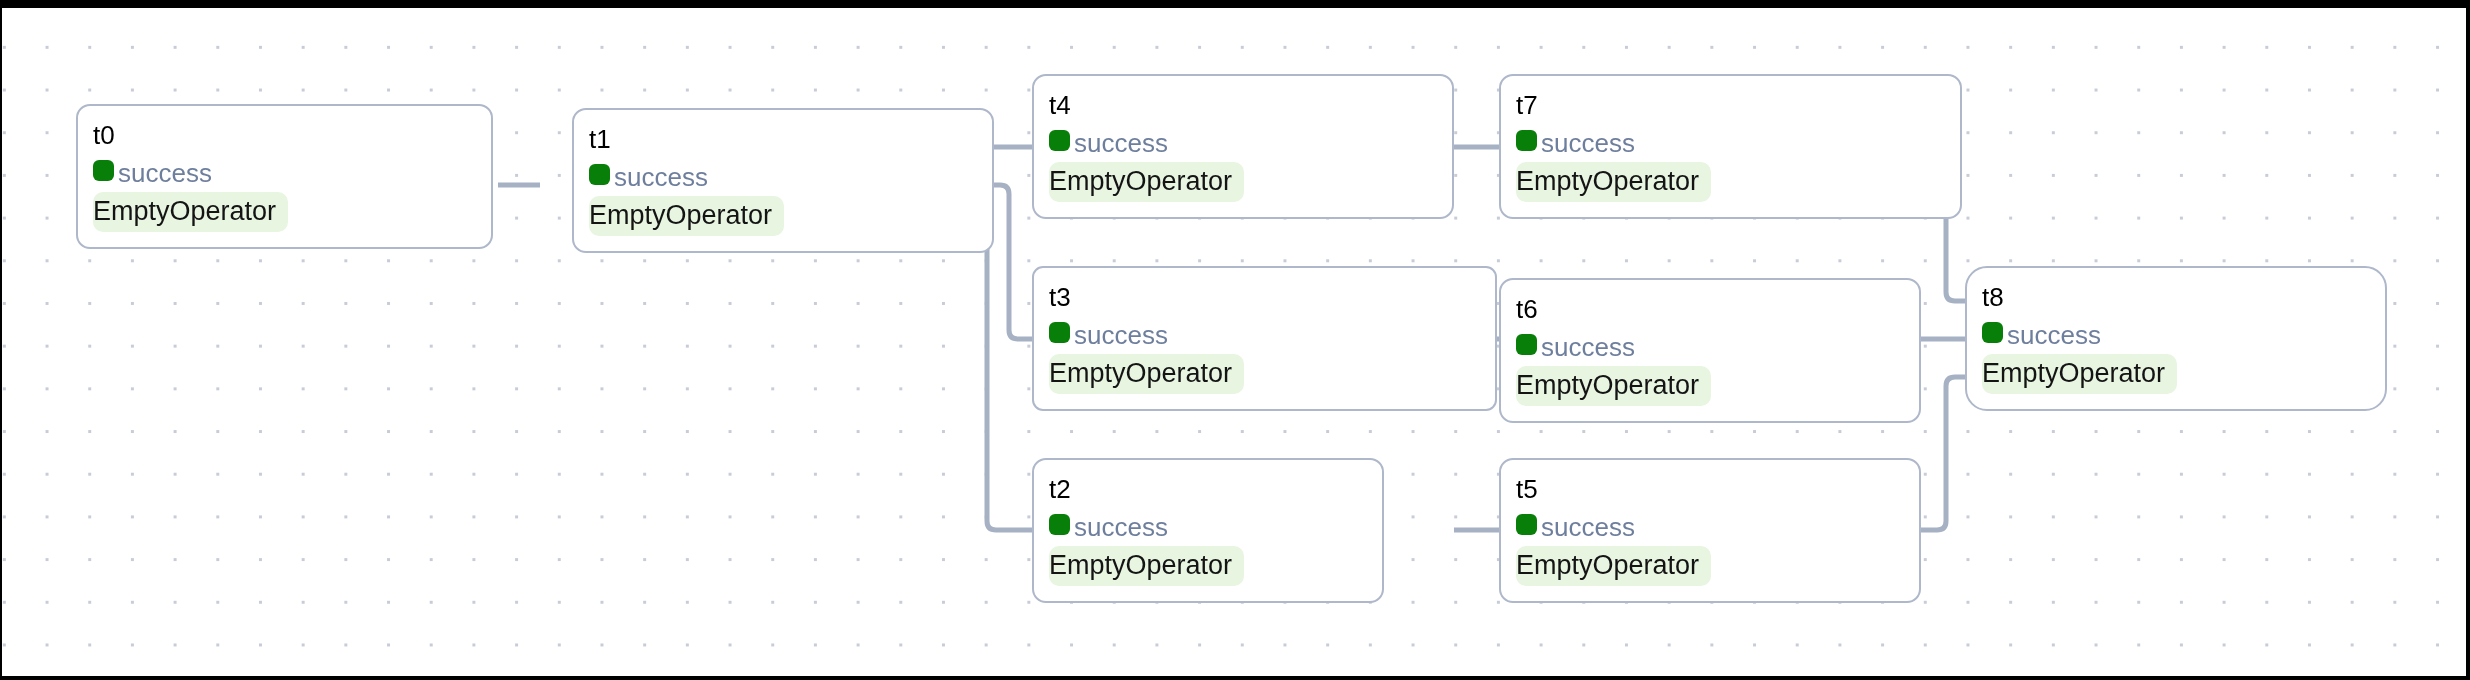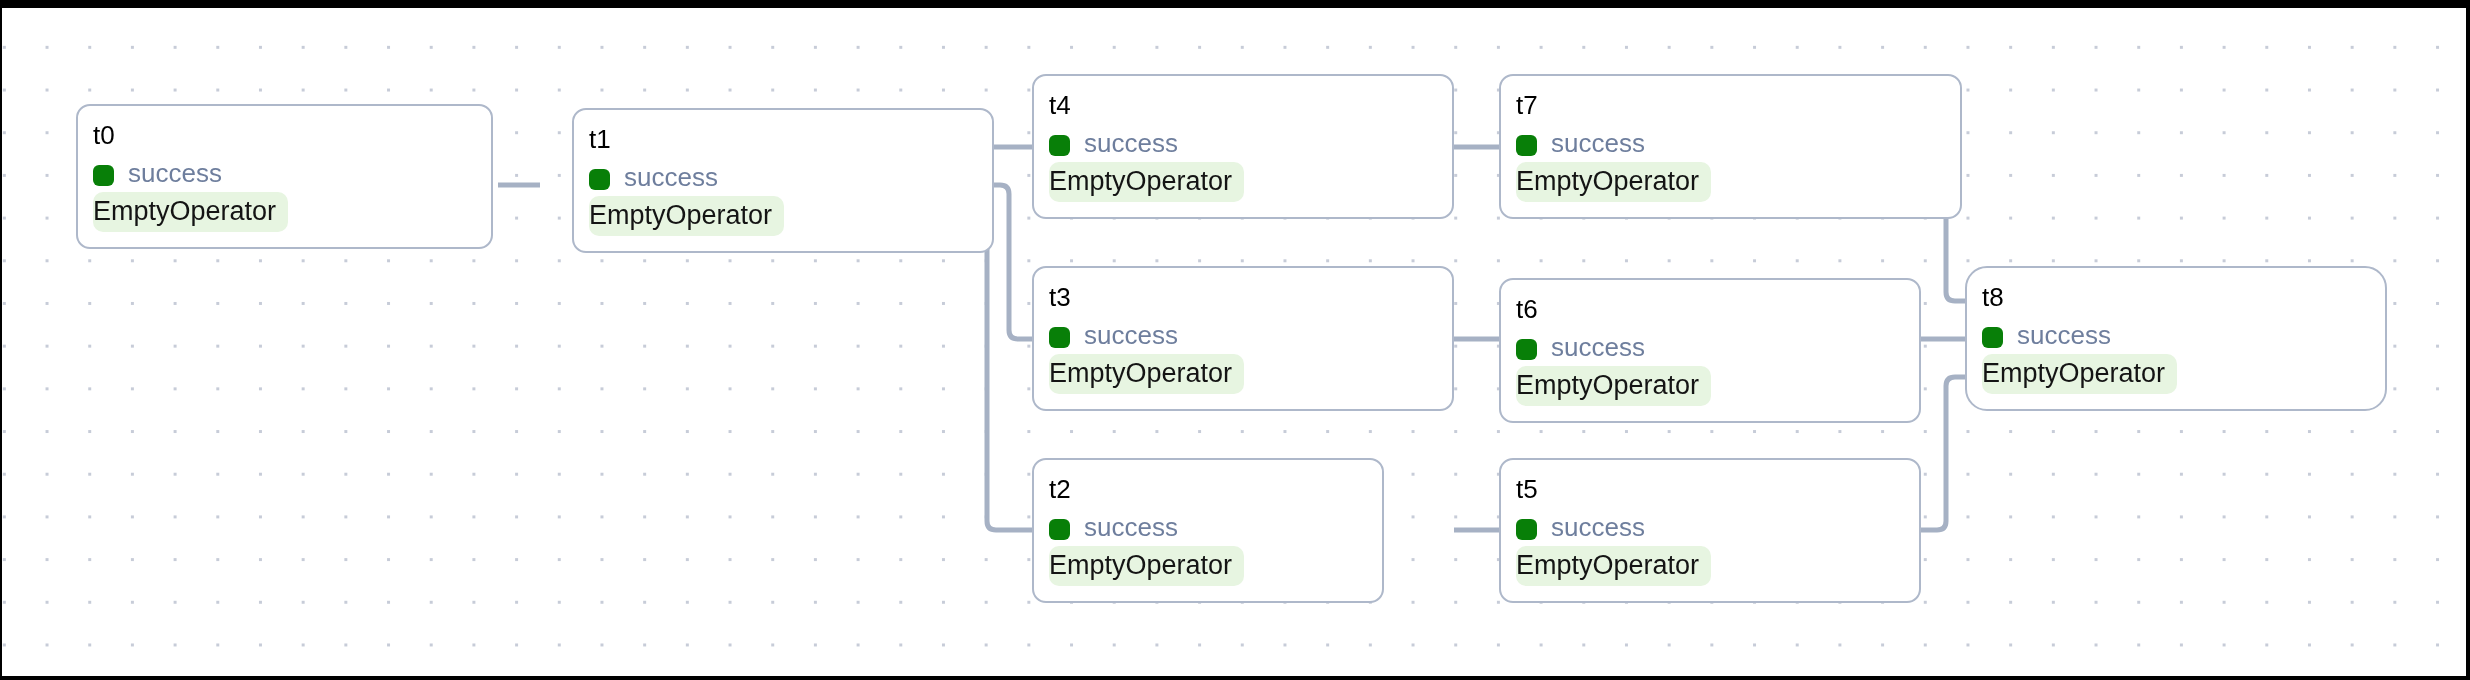--- a/index.html
+++ b/index.html
@@ -48,22 +48,22 @@
     cursor: pointer;
   }
   .node-title {
     font-size: 26px;
     line-height: 1.25;
     color: #000000;
     margin-bottom: 8px;
   }
   .status-row {
     display: flex;
-    align-items: flex-end;
-    gap: 14px;
+    align-items: flex-start;
+    gap: 4px;
     margin-bottom: 6px;
   }
   .status-square {
     width: 21px;
     height: 21px;
     border-radius: 6px;
     background: #087f08;
     flex: 0 0 auto;
   }
   .status-label {
@@ -123,21 +123,21 @@
     <div class="operator-badge">EmptyOperator</div>
   </div>
         <div class="node" style="left: 1497px; top: 66px; width: 463px; height: 145px;">
     <div class="node-title">t7</div>
     <div class="status-row">
       <span class="status-square"></span>
       <span class="status-label">success</span>
     </div>
     <div class="operator-badge">EmptyOperator</div>
   </div>
-        <div class="node" style="left: 1030px; top: 258px; width: 422px; height: 145px;">
+        <div class="node" style="left: 1030px; top: 258px; width: 465px; height: 145px; border-radius: 11px;">
     <div class="node-title">t3</div>
     <div class="status-row">
       <span class="status-square"></span>
       <span class="status-label">success</span>
     </div>
     <div class="operator-badge">EmptyOperator</div>
   </div>
         <div class="node" style="left: 1497px; top: 270px; width: 422px; height: 145px;">
     <div class="node-title">t6</div>
     <div class="status-row">

